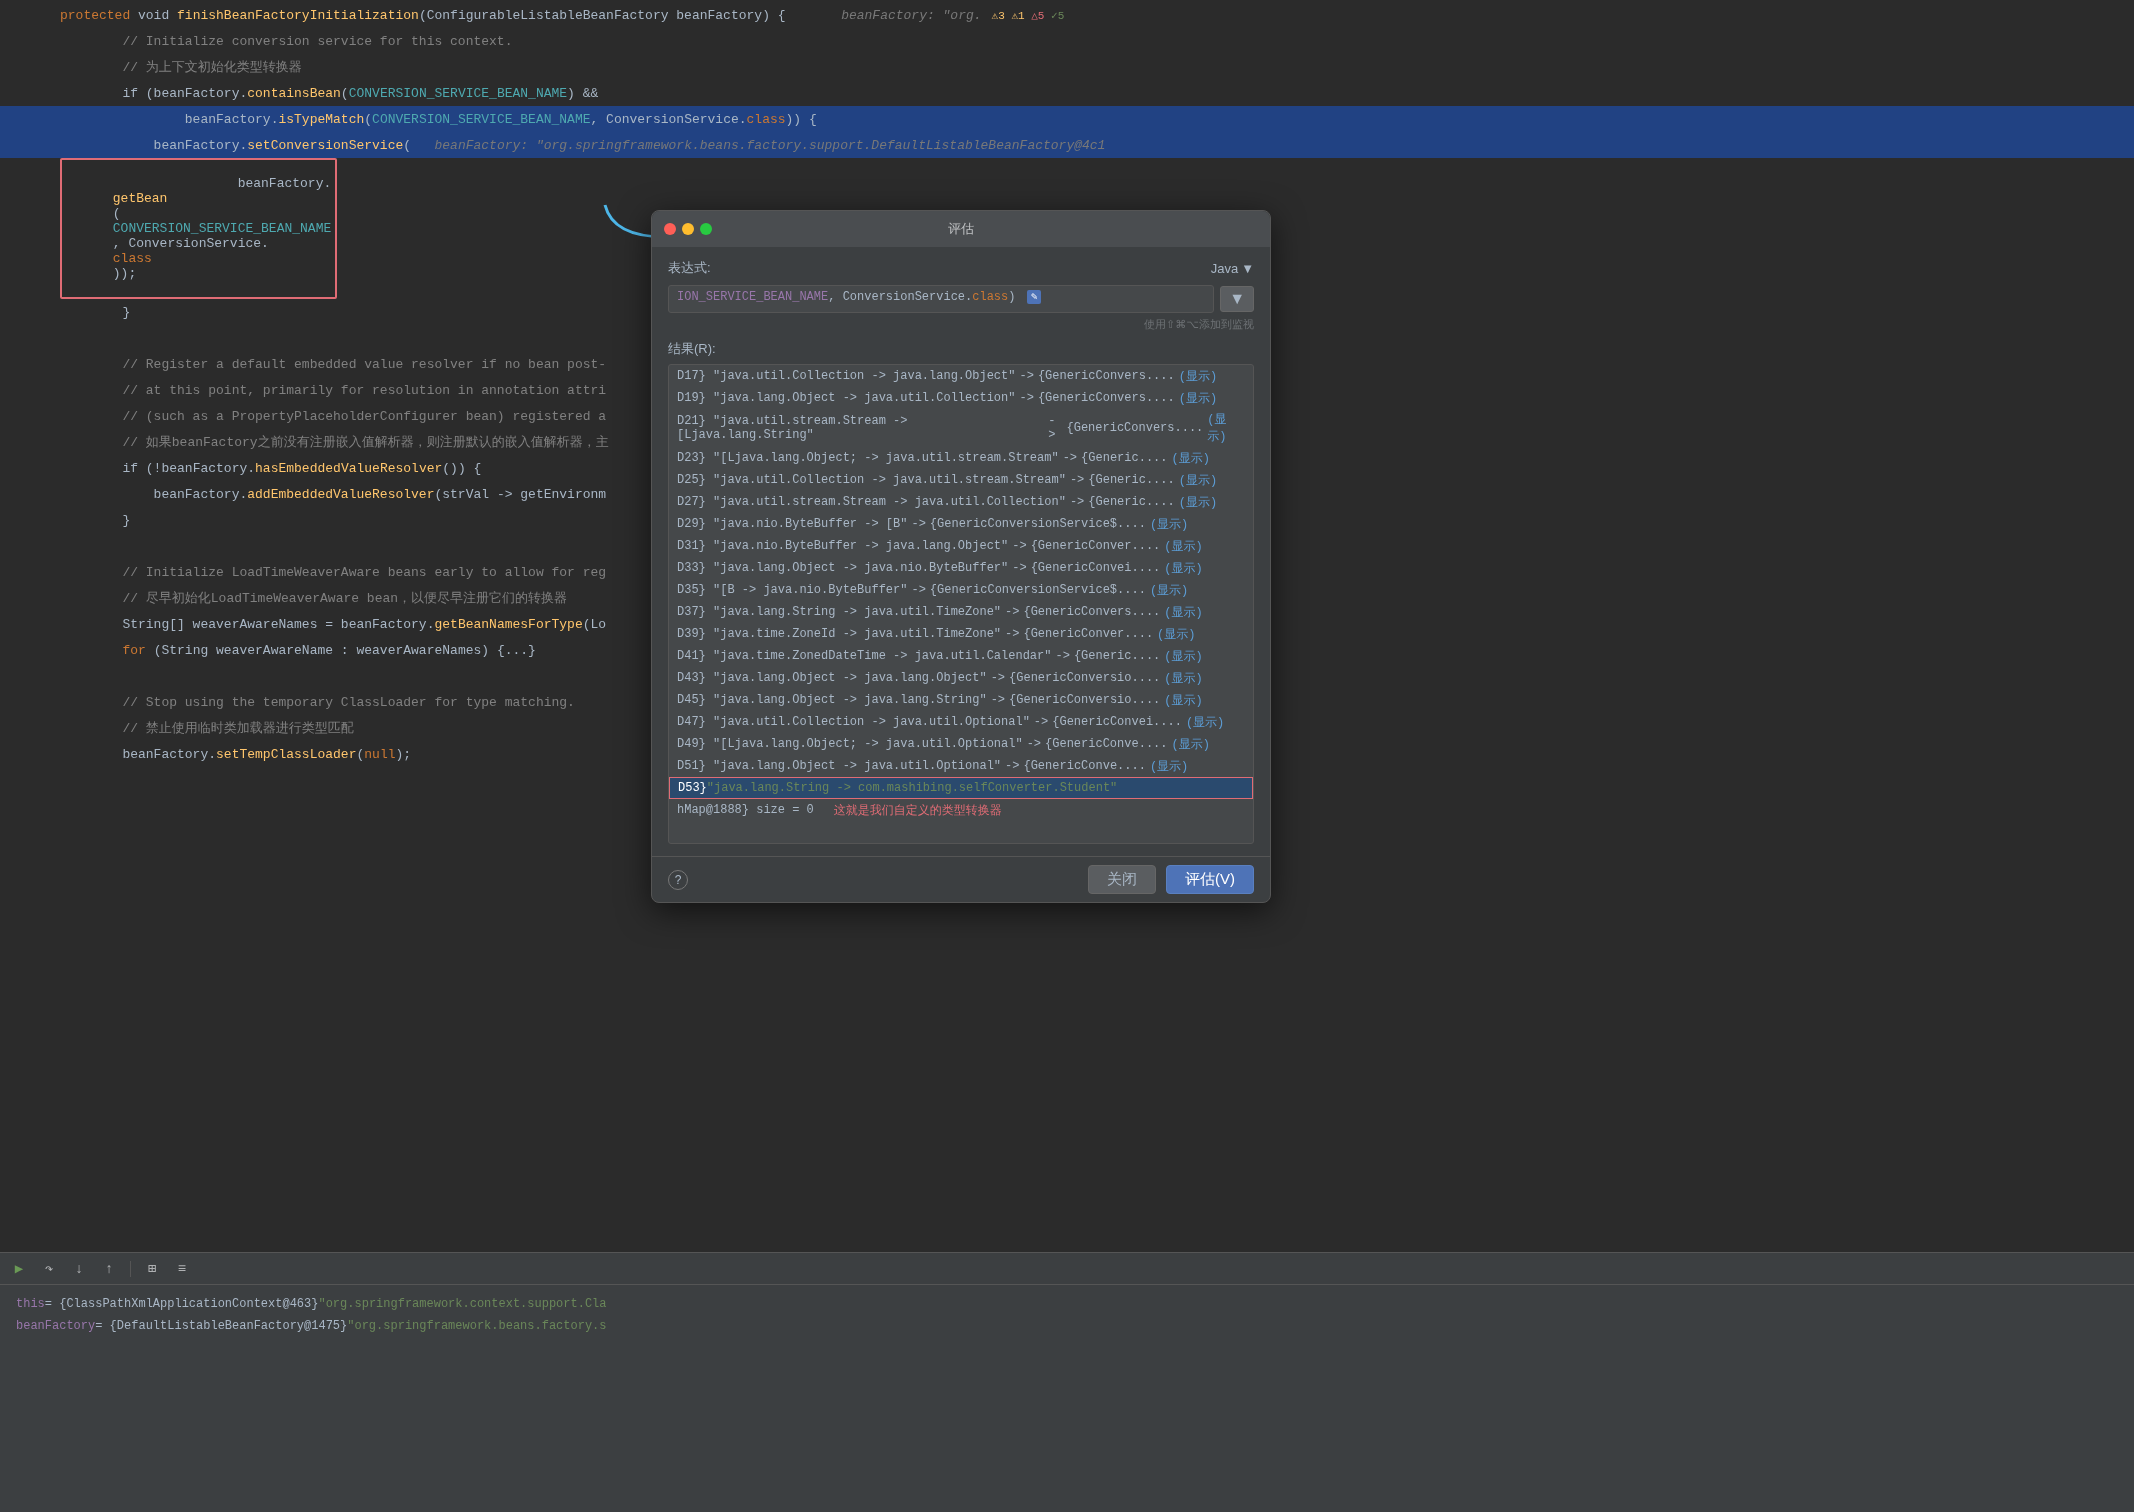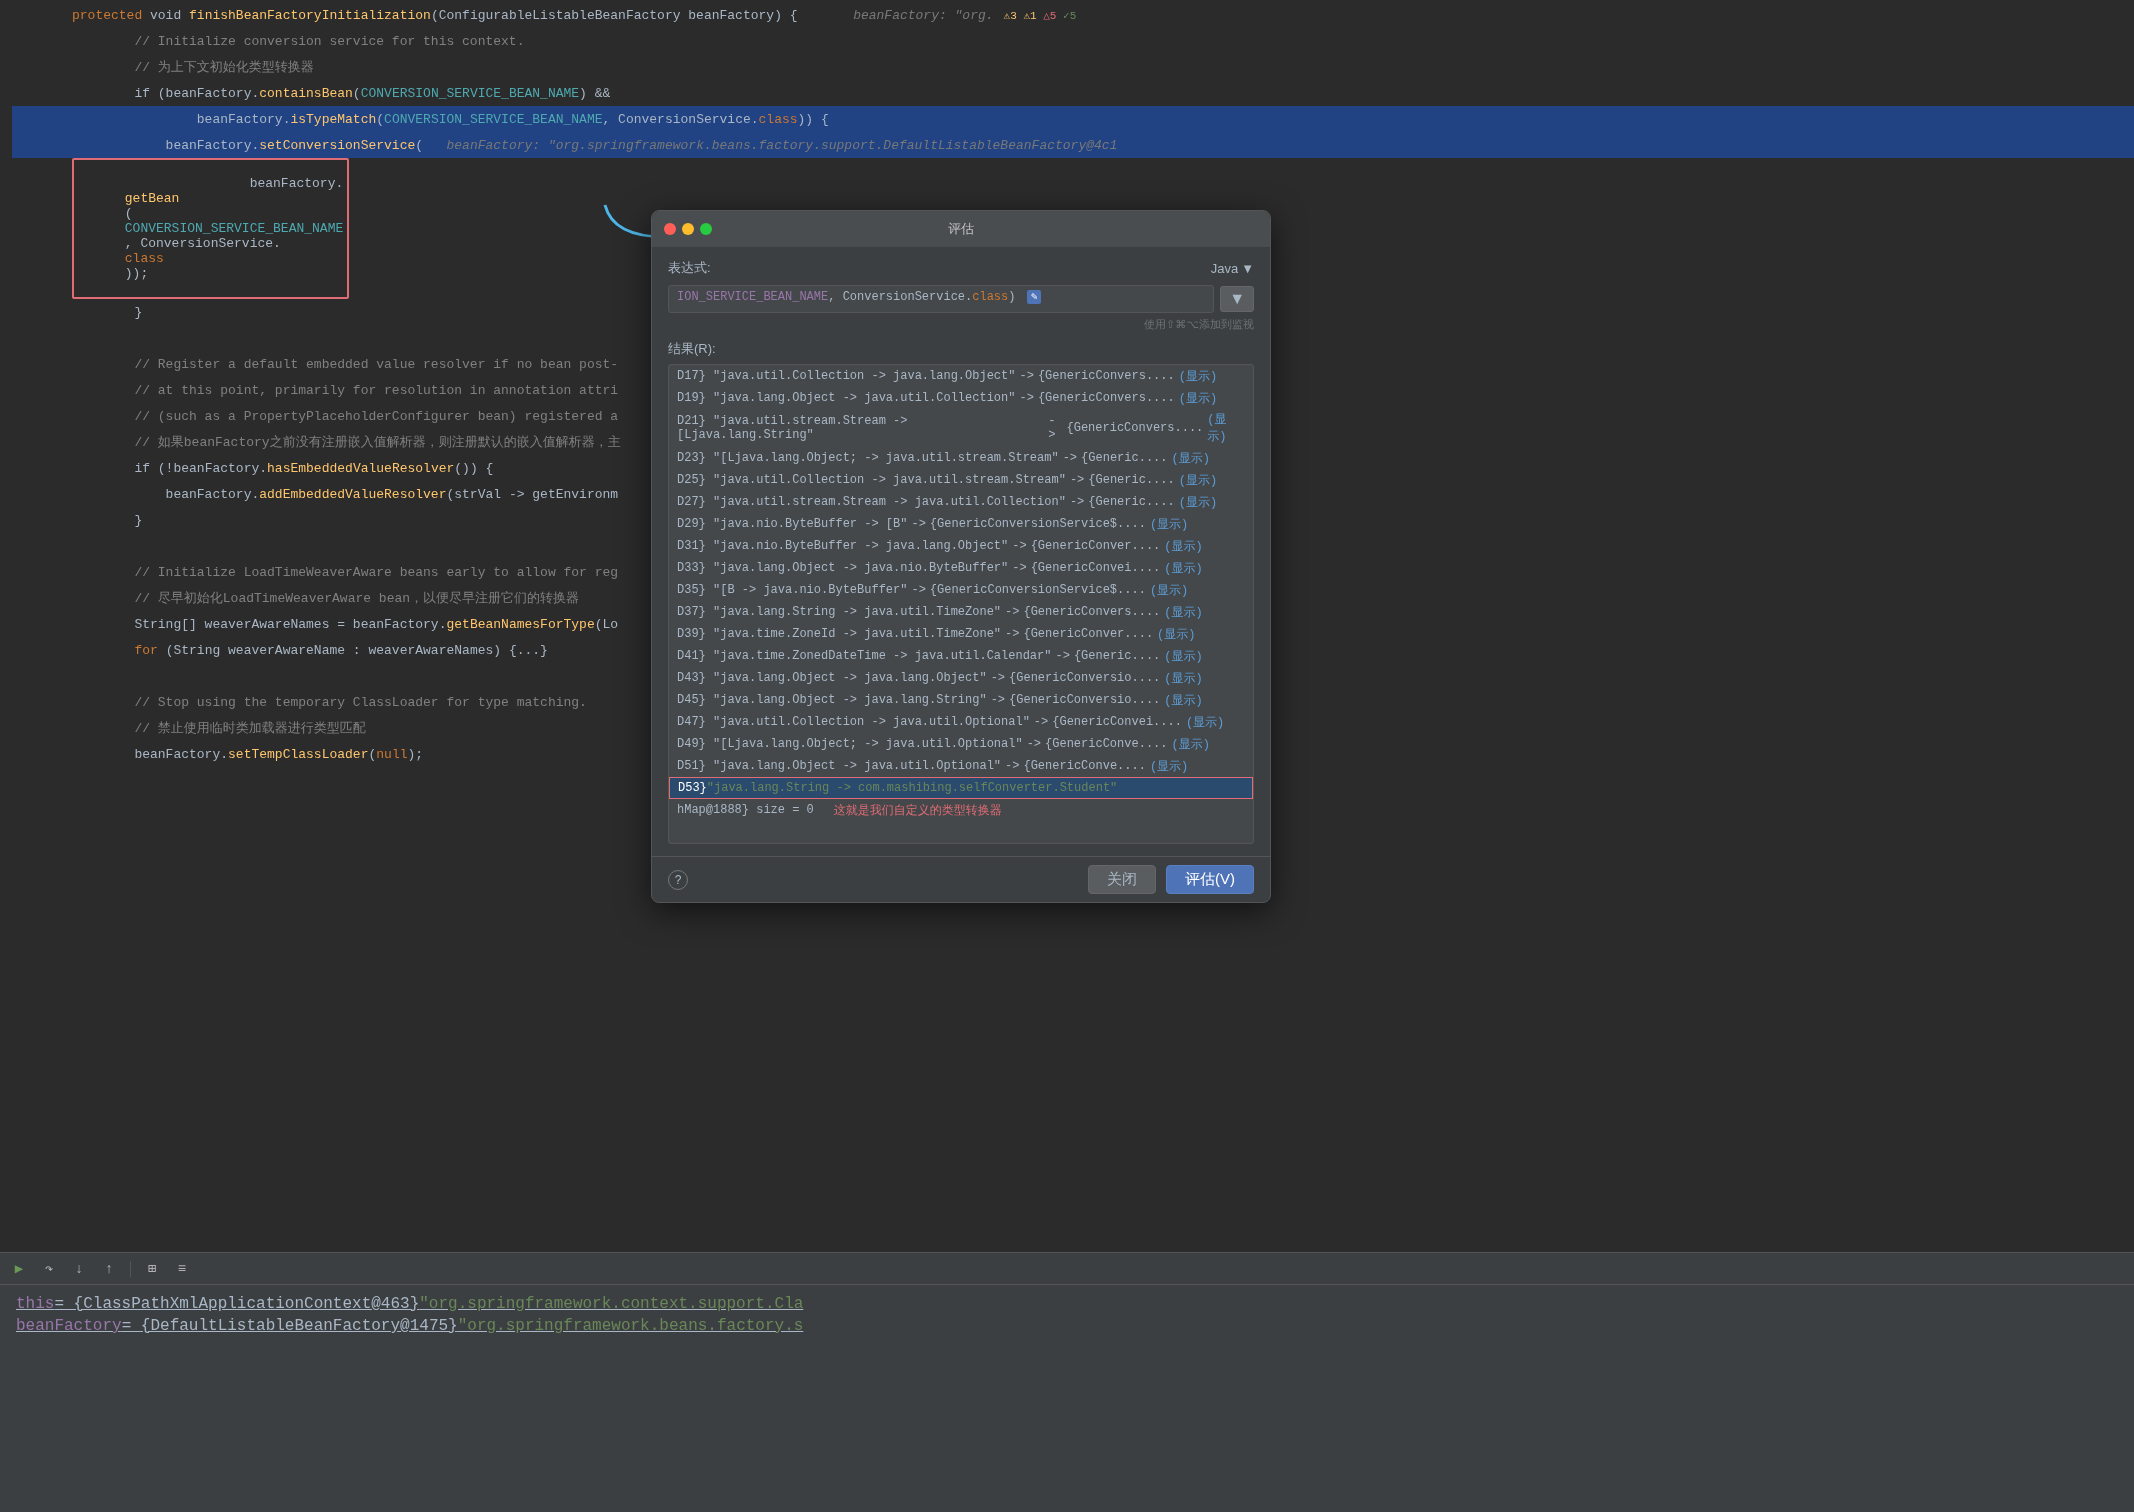--- a/index.html
+++ b/index.html
@@ -68,23 +68,22 @@
 
     .toolbar-divider {
       width: 1px;
       height: 16px;
       background: #555;
       margin: 0 2px;
     }
 
     .bottom-content {
       padding: 8px 16px;
-      font-size: 16px;
-      color: #a9b7c6;
-      text-decoration: underline;
+      font-size: 12px;
+      color: #a9b7c6;
     }
 
     .debug-var-line {
       display: flex;
       align-items: center;
       min-height: 22px;
       padding: 2px 0;
     }
 
     .var-name { color: #9876aa; }
@@ -259,21 +258,20 @@
       color: #ffffff;
     }
 
     .code-area {
       position: absolute;
       top: 0;
       left: 0;
       right: 0;
       height: 1200px;
       overflow: hidden;
-      padding-left: 12px;
     }
 
     
     .blue-arrow {
       position: absolute;
       top: 195px;
       left: 595px;
       z-index: 50;
       pointer-events: none;
     }

